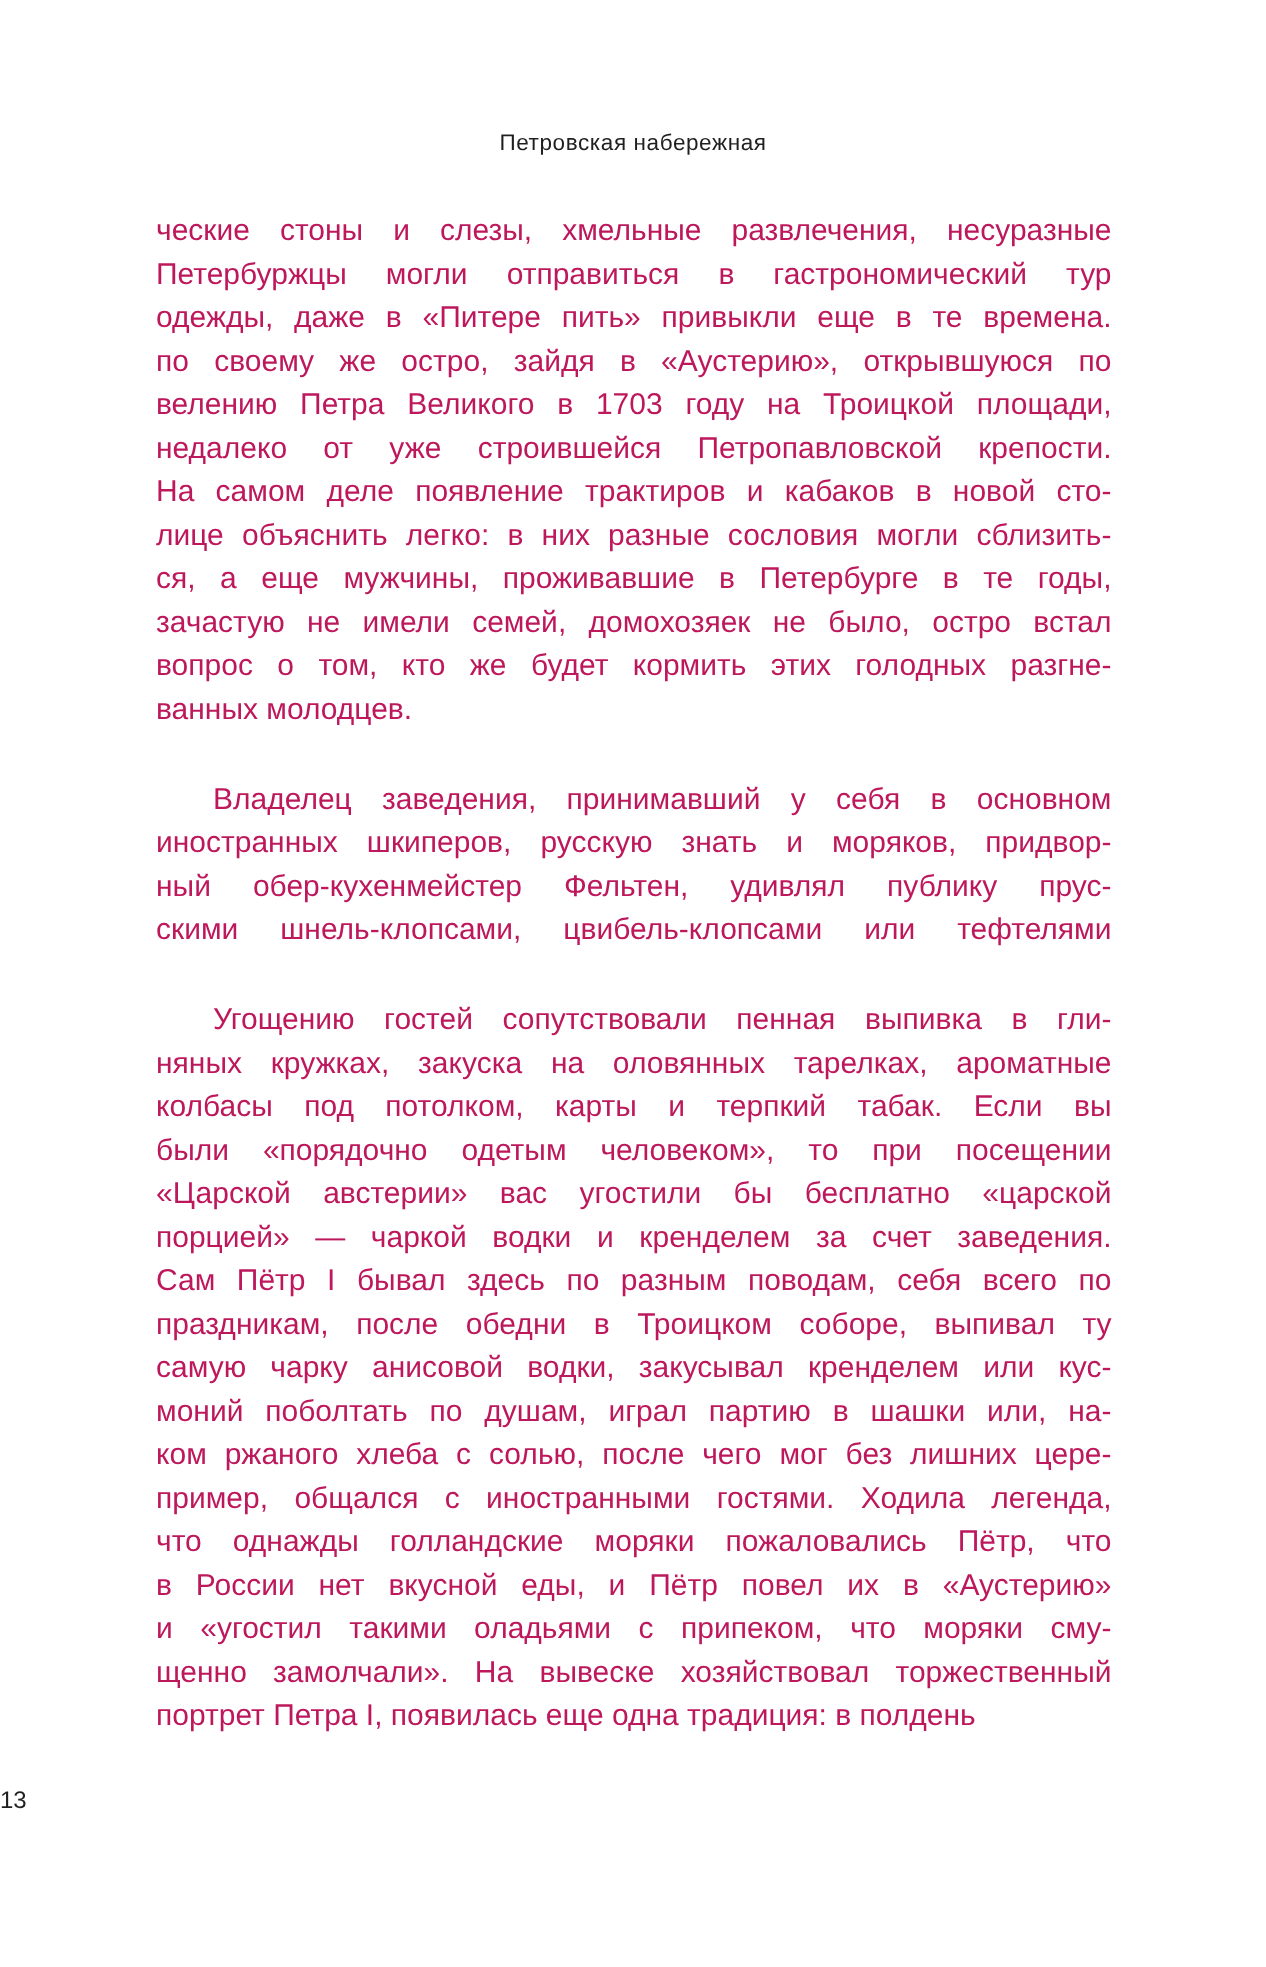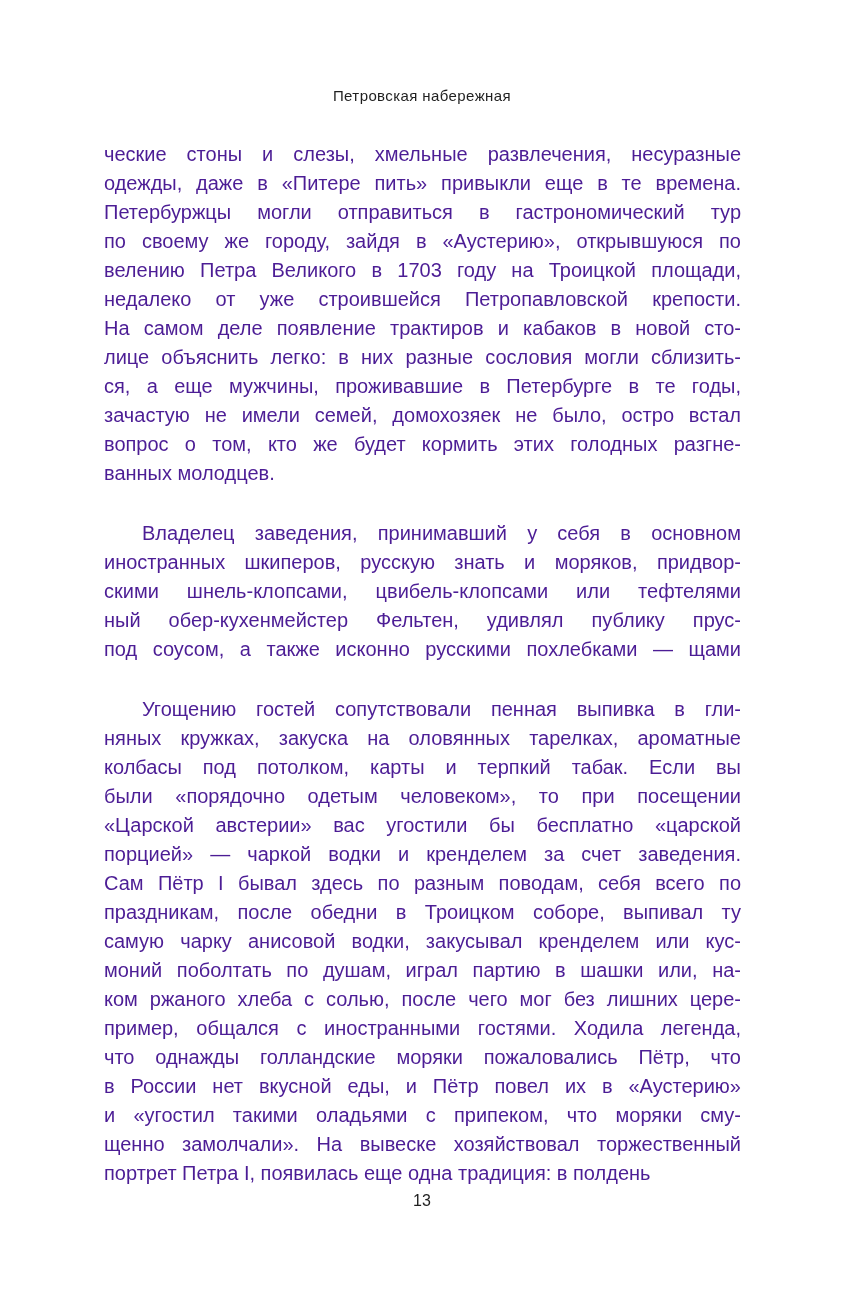--- a/index.html
+++ b/index.html
@@ -32,65 +32,63 @@
     left: 104px;
     width: 637px;
   }
   .paragraph { margin: 0; }
   .paragraph + .paragraph { margin-top: 31px; }
   .line {
     font-size: 20px;
     line-height: 29px;
     text-align: justify;
     text-align-last: justify;
-    color: #4c1d95;
+    color: #be185d;
   }
   .line.last {
     text-align-last: left;
   }
   .line.first-indent {
     padding-left: 38px;
   }
   .page-number {
     position: absolute;
     top: 1192px;
     left: 0;
     right: 0;
-    text-align: center;
     font-size: 16px;
     color: #1f1f1f;
   }
 </style>
 </head>
 <body>
 
 <div class="page">
   <div class="running-head">Петровская набережная</div>
 
   <div class="text-block">
       <div class="paragraph">
         <div class="line">ческие стоны и слезы, хмельные развлечения, несуразные</div>
+        <div class="line">Петербуржцы могли отправиться в гастрономический тур</div>
         <div class="line">одежды, даже в «Питере пить» привыкли еще в те времена.</div>
-        <div class="line">Петербуржцы могли отправиться в гастрономический тур</div>
-        <div class="line">по своему же городу, зайдя в «Аустерию», открывшуюся по</div>
+        <div class="line">по своему же остро, зайдя в «Аустерию», открывшуюся по</div>
         <div class="line">велению Петра Великого в 1703 году на Троицкой площади,</div>
         <div class="line">недалеко от уже строившейся Петропавловской крепости.</div>
         <div class="line">На самом деле появление трактиров и кабаков в новой сто-</div>
         <div class="line">лице объяснить легко: в них разные сословия могли сблизить-</div>
         <div class="line">ся, а еще мужчины, проживавшие в Петербурге в те годы,</div>
         <div class="line">зачастую не имели семей, домохозяек не было, остро встал</div>
         <div class="line">вопрос о том, кто же будет кормить этих голодных разгне-</div>
         <div class="line last">ванных молодцев.</div>
       </div>
       <div class="paragraph">
         <div class="line first-indent">Владелец заведения, принимавший у себя в основном</div>
         <div class="line">иностранных шкиперов, русскую знать и моряков, придвор-</div>
+        <div class="line">ный обер-кухенмейстер Фельтен, удивлял публику прус-</div>
         <div class="line">скими шнель-клопсами, цвибель-клопсами или тефтелями</div>
-        <div class="line">ный обер-кухенмейстер Фельтен, удивлял публику прус-</div>
-        <div class="line">под соусом, а также исконно русскими похлебками — щами</div>
       </div>
       <div class="paragraph">
         <div class="line first-indent">Угощению гостей сопутствовали пенная выпивка в гли-</div>
         <div class="line">няных кружках, закуска на оловянных тарелках, ароматные</div>
         <div class="line">колбасы под потолком, карты и терпкий табак. Если вы</div>
         <div class="line">были «порядочно одетым человеком», то при посещении</div>
         <div class="line">«Царской австерии» вас угостили бы бесплатно «царской</div>
         <div class="line">порцией» — чаркой водки и кренделем за счет заведения.</div>
         <div class="line">Сам Пётр I бывал здесь по разным поводам, себя всего по</div>
         <div class="line">праздникам, после обедни в Троицком соборе, выпивал ту</div>

